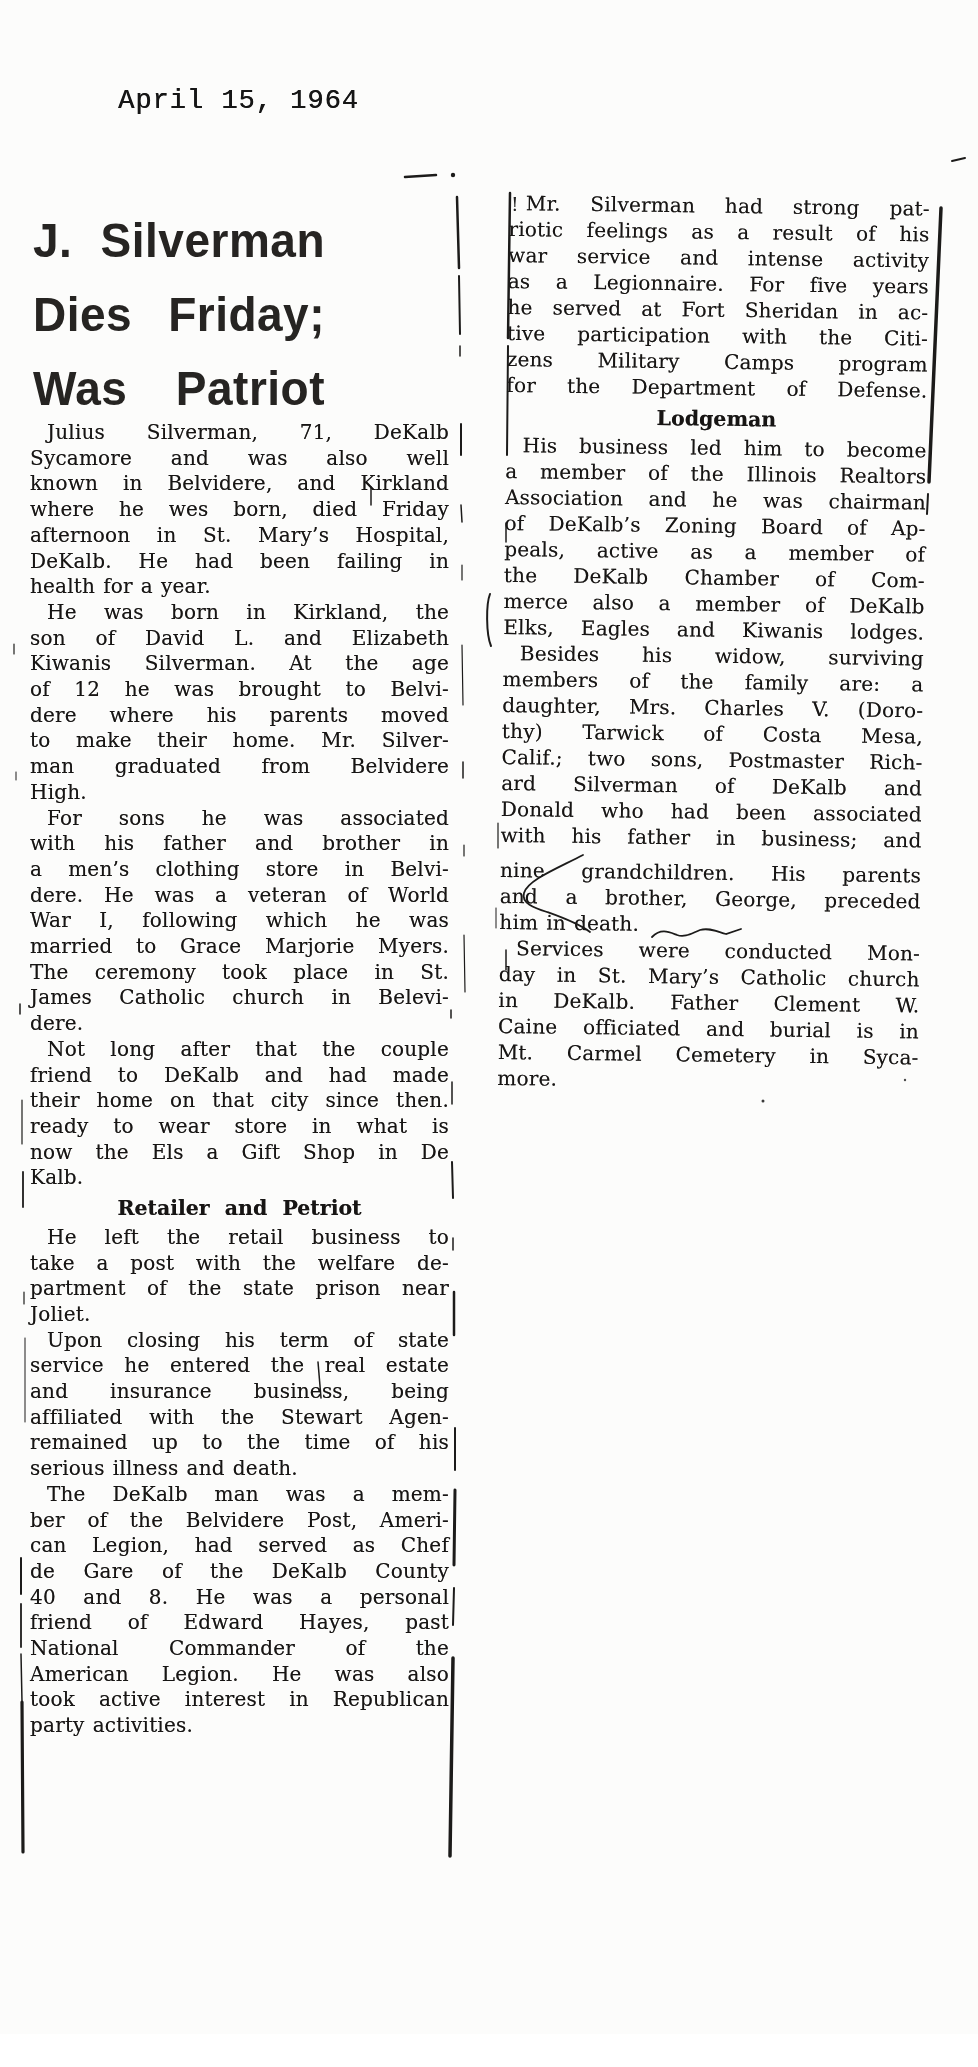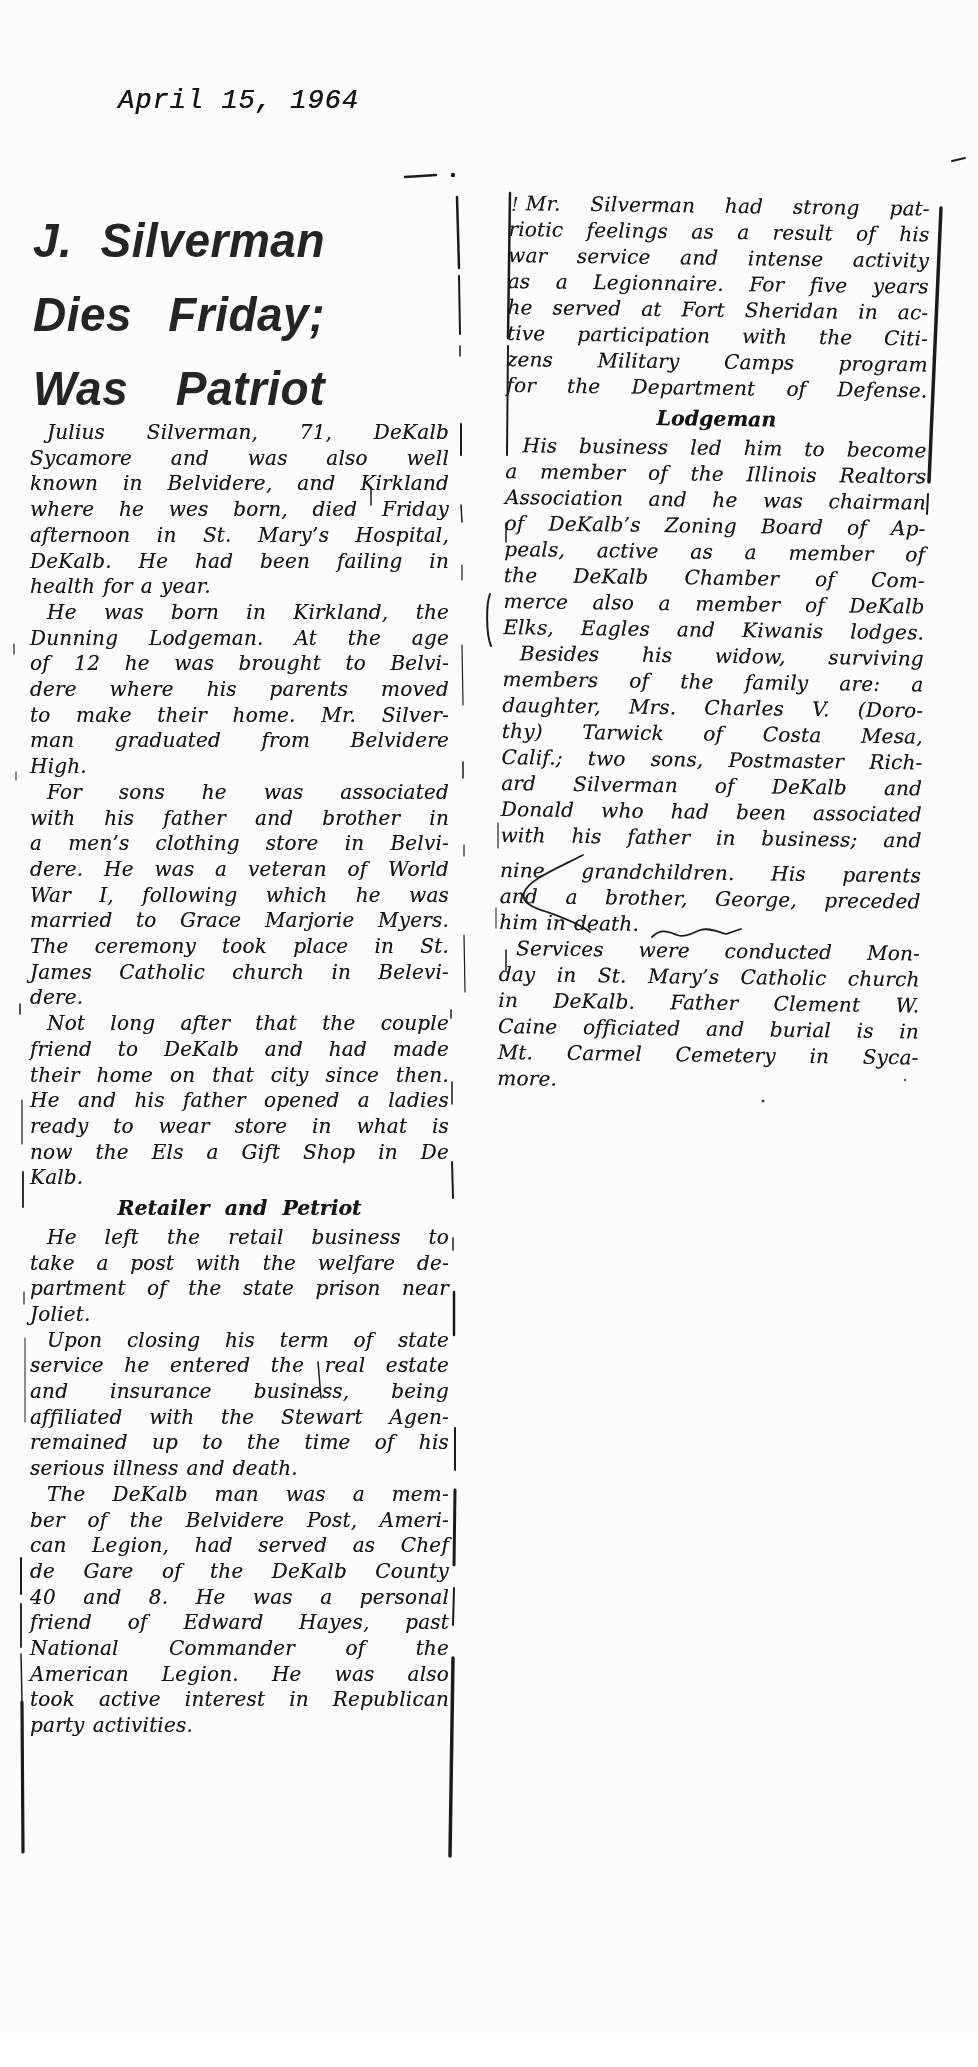--- a/index.html
+++ b/index.html
@@ -1,21 +1,20 @@
 <!DOCTYPE html>
 <html><head>
 <meta charset="utf-8">
 <style>
   html,body{margin:0;padding:0;background:#ffffff;}
   #page{
     position:relative;width:978px;height:2034px;overflow:hidden;
     background:#fcfcfb;
     font-family:"DejaVu Serif","Liberation Serif",serif;
     color:#171514;
-    font-style:italic;
   }
   .date{
     position:absolute;left:118px;top:86px;
     font-family:"Liberation Mono","DejaVu Sans Mono",monospace;
     font-size:27px;letter-spacing:1px;color:#161616;
     text-shadow:0.45px 0 0 #161616;
     white-space:nowrap;
   }
   .headline{
     position:absolute;left:33px;top:203px;width:292px;
@@ -66,21 +65,22 @@
         <div class="line first">Julius Silverman, 71, DeKalb</div>
         <div class="line">Sycamore and was also well</div>
         <div class="line">known in Belvidere, and Kirkland</div>
         <div class="line">where he wes born, died Friday</div>
         <div class="line">afternoon in St. Mary’s Hospital,</div>
         <div class="line">DeKalb. He had been failing in</div>
         <div class="line last">health for a year.</div>
       </div>
       <div class="para">
         <div class="line first">He was born in Kirkland, the</div>
-        <div class="line">Dunning Lodgeman. At the age</div>
+        <div class="line">son of David L. and Elizabeth</div>
+        <div class="line">Kiwanis Silverman. At the age</div>
         <div class="line">of 12 he was brought to Belvi-</div>
         <div class="line">dere where his parents moved</div>
         <div class="line">to make their home. Mr. Silver-</div>
         <div class="line">man graduated from Belvidere</div>
         <div class="line last">High.</div>
       </div>
       <div class="para">
         <div class="line first">For sons he was associated</div>
         <div class="line">with his father and brother in</div>
         <div class="line">a men’s clothing store in Belvi-</div>
@@ -88,21 +88,20 @@
         <div class="line">War I, following which he was</div>
         <div class="line">married to Grace Marjorie Myers.</div>
         <div class="line">The ceremony took place in St.</div>
         <div class="line">James Catholic church in Belevi-</div>
         <div class="line last">dere.</div>
       </div>
       <div class="para">
         <div class="line first">Not long after that the couple</div>
         <div class="line">friend to DeKalb and had made</div>
         <div class="line">their home on that city since then.</div>
-        <div class="line">He and his father opened a ladies</div>
         <div class="line">ready to wear store in what is</div>
         <div class="line">now the Els a Gift Shop in De</div>
         <div class="line last">Kalb.</div>
       </div>
       <div class="subhead">Retailer and Petriot</div>
       <div class="para">
         <div class="line first">He left the retail business to</div>
         <div class="line">take a post with the welfare de-</div>
         <div class="line">partment of the state prison near</div>
         <div class="line last">Joliet.</div>

